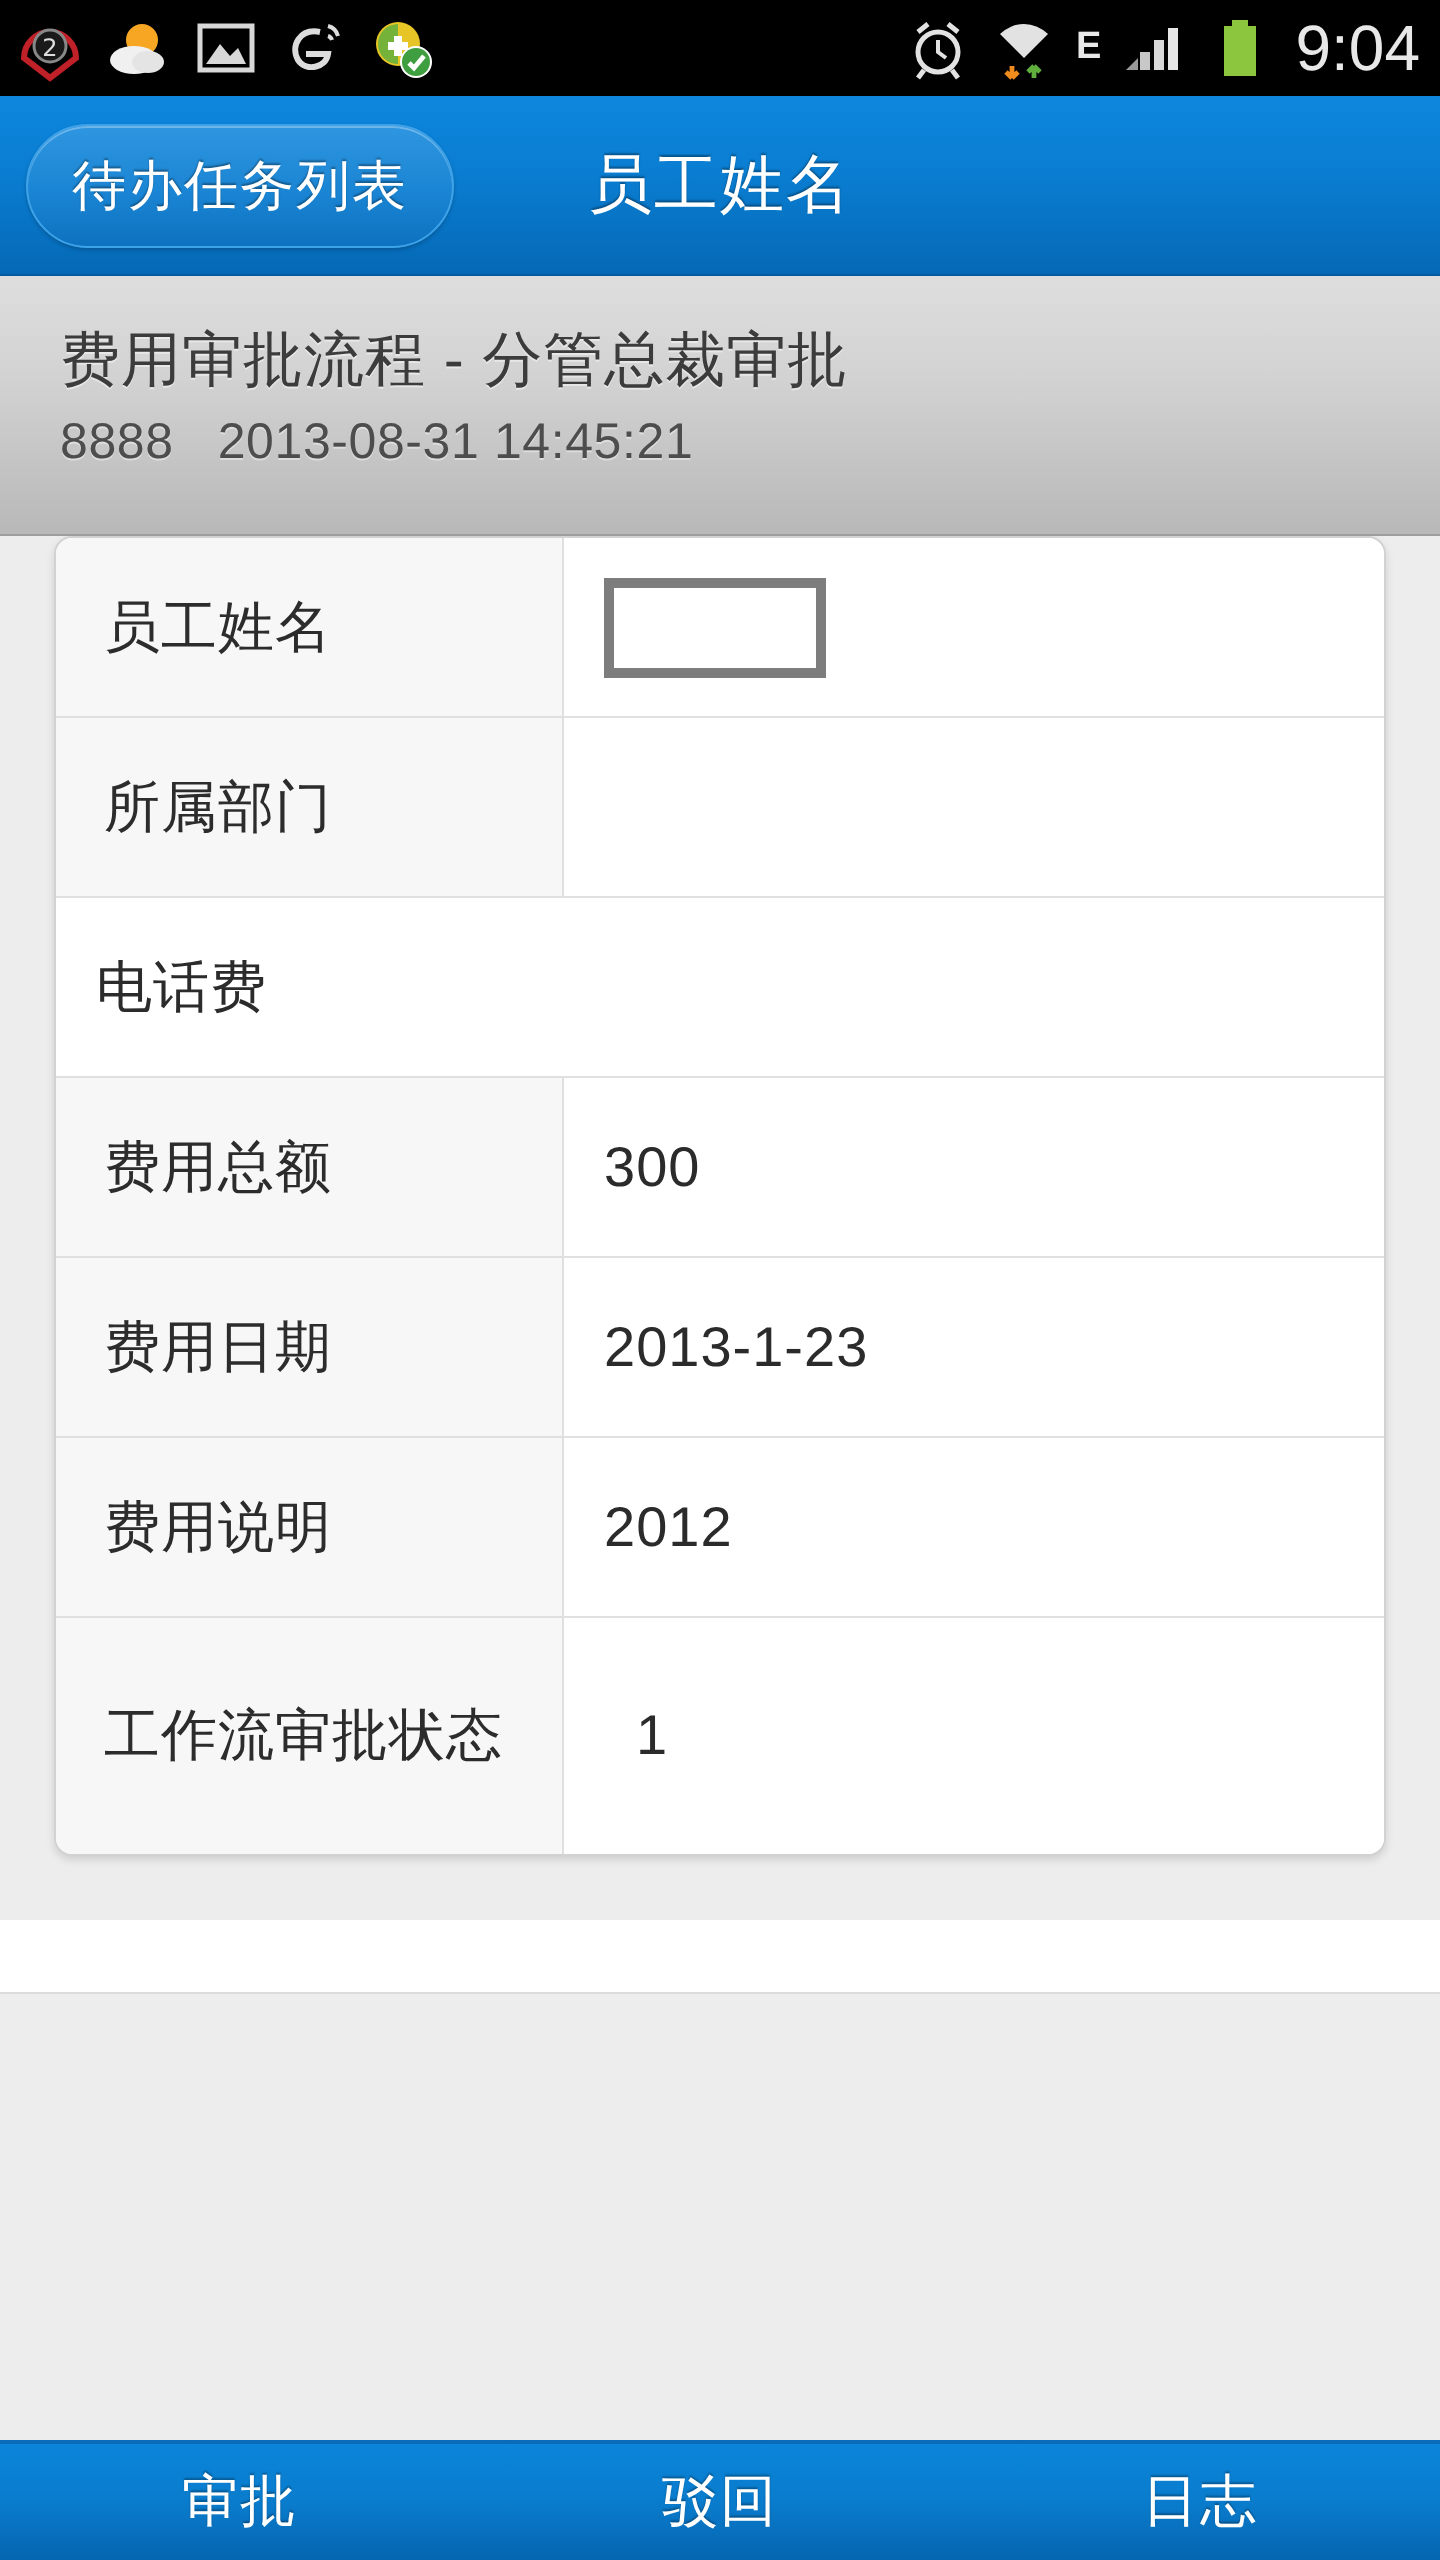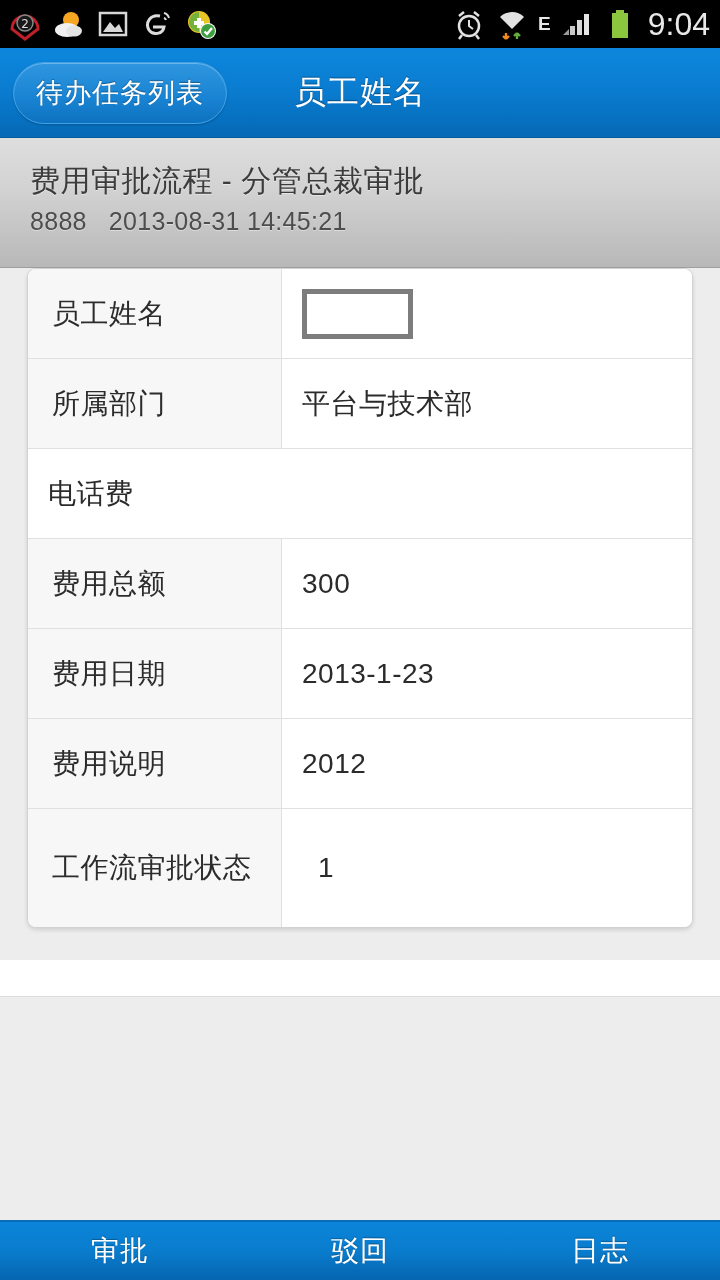--- a/index.html
+++ b/index.html
@@ -194,21 +194,20 @@
   <div class="content">
     <div class="card" id="form-table">
         <div class="row">
           <div class="label">员工姓名</div>
           <div class="value">
             <span class="tofu"></span>
           </div>
         </div>
         <div class="row">
           <div class="label">所属部门</div>
-          <div class="value">平台与技术部</div>
         </div>
         <div class="row">
           <div class="value">电话费</div>
         </div>
         <div class="row">
           <div class="label">费用总额</div>
           <div class="value">300</div>
         </div>
         <div class="row">
           <div class="label">费用日期</div>

